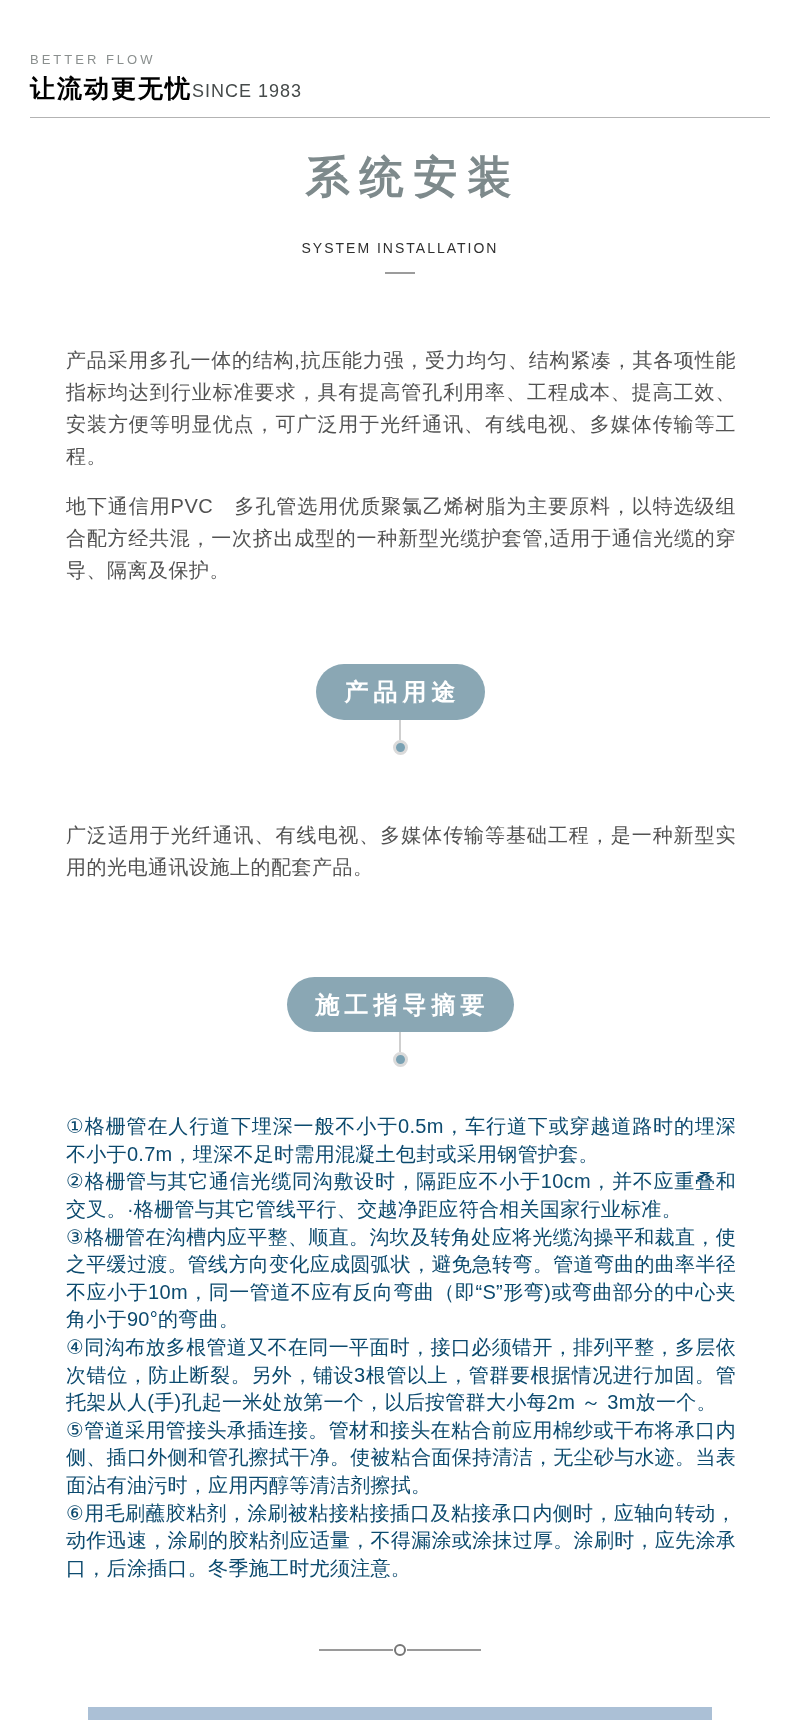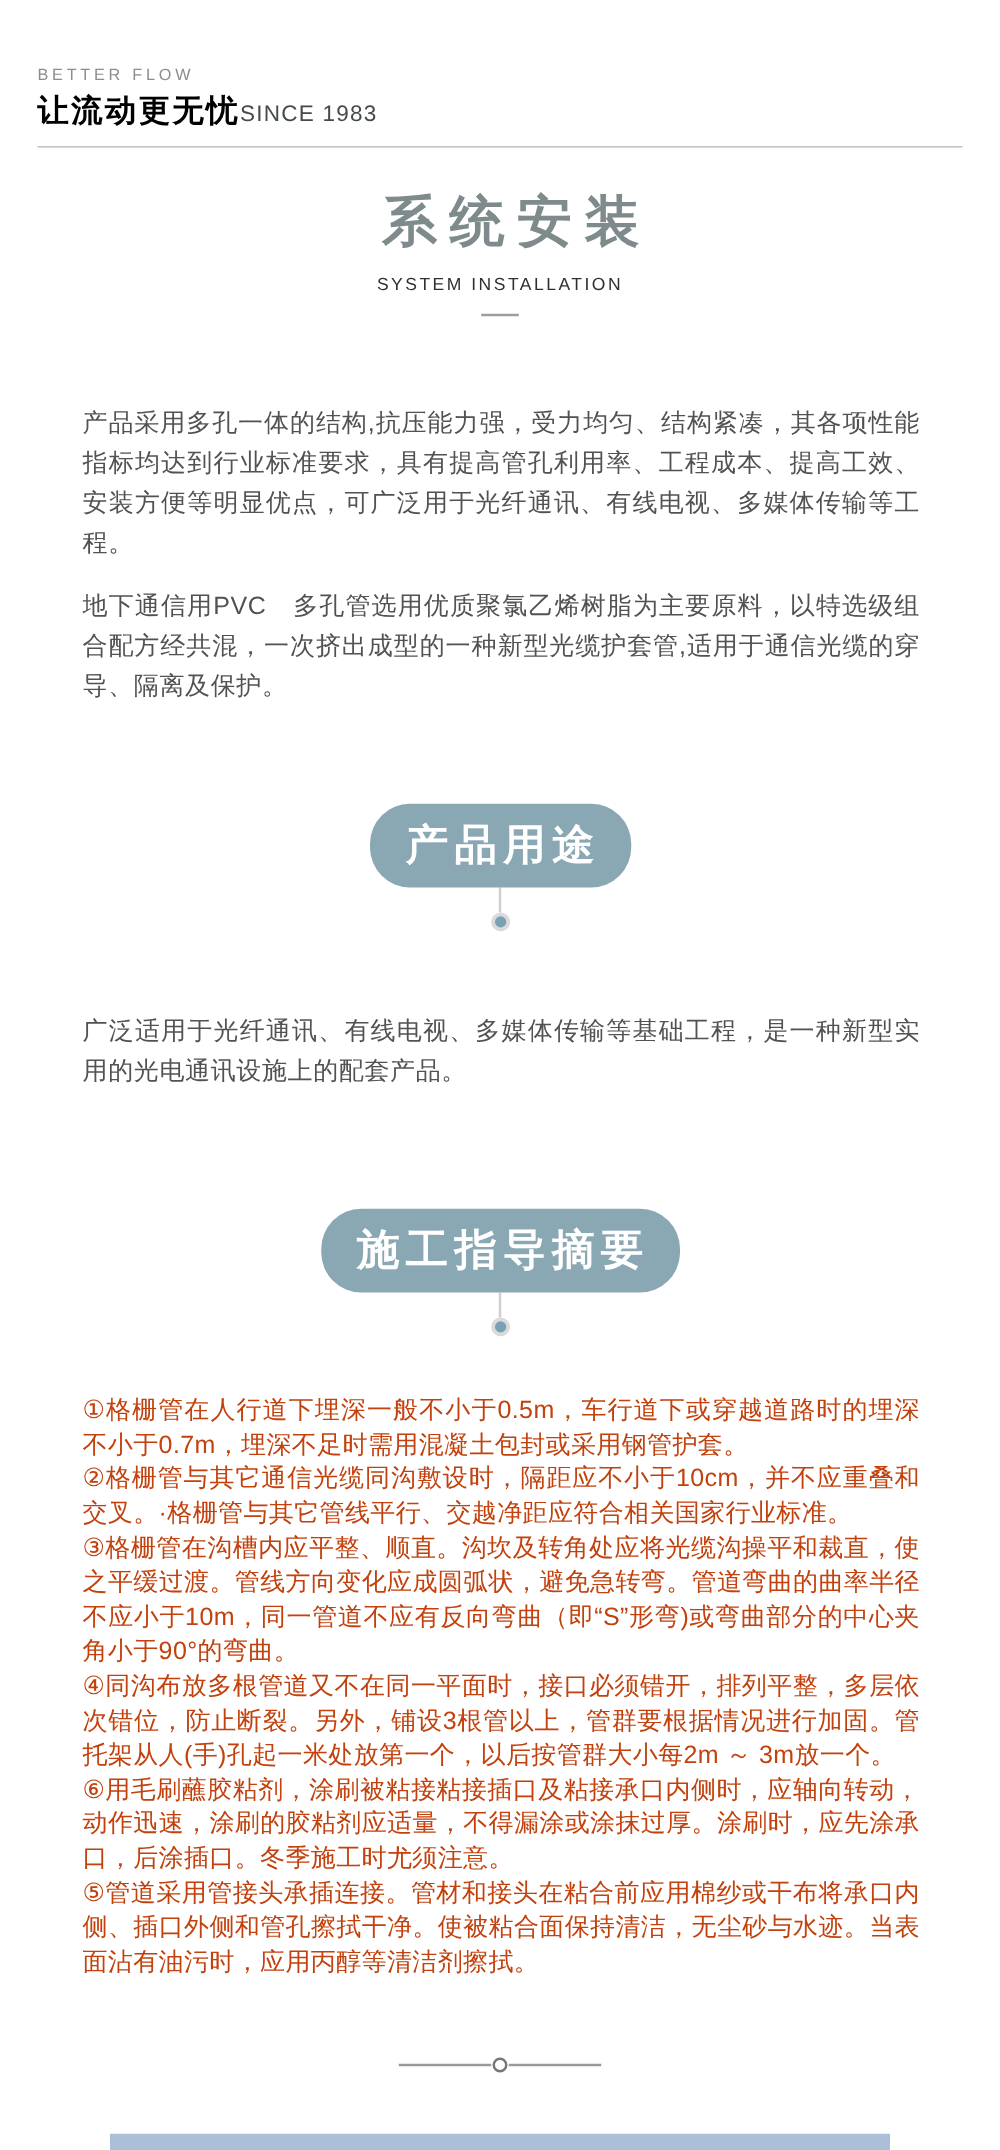--- a/index.html
+++ b/index.html
@@ -31,21 +31,21 @@
     border: none; border-top: 1px solid #b3b3b3; margin: 4px 30px 0 30px;
   }
 
   
   .title-block { text-align: center; margin-top: 30px; }
   .page-title {
     margin: 0; font-size: 44px; font-weight: 600; color: #7e8a8c;
     letter-spacing: 10px; text-indent: 10px; padding-left: 17px;
   }
   .page-subtitle {
-    margin-top: 12px; font-size: 14px; color: #2f2f2f;
+    margin-top: 33px; font-size: 14px; color: #2f2f2f;
     letter-spacing: 2px; font-weight: 500;
   }
   .title-underline {
     width: 30px; height: 2px; background: #9c9c9c; margin: 16px auto 0 auto;
   }
 
   
   .intro-block { margin: 70px 64px 0 66px; }
   .body-par {
     font-size: 20px; line-height: 1.6; margin: 0 0 18px 0;
@@ -53,36 +53,36 @@
   }
   .usage-par { margin: 64px 64px 0 66px; }
 
   
   .badge-block { text-align: center; }
   .badge-block.first { margin-top: 78px; }
   .badge-block.second { margin-top: 94px; }
   .section-badge {
     display: inline-block;
     background: #8aa7b4; color: #ffffff;
-    font-size: 34px; font-weight: 700; letter-spacing: 5px;
+    font-size: 24px; font-weight: 700; letter-spacing: 5px;
     padding: 14px 24px 14px 29px;
     border-radius: 32px;
     line-height: 1.15;
   }
   .badge-stem { width: 2px; height: 20px; background: #cfcfcf; margin: 0 auto; }
   .badge-dot {
     width: 9px; height: 9px; border-radius: 50%;
     background: #79a1b3; border: 3px solid #dadada; margin: 0 auto;
   }
 
   
   .guide-list { margin: 46px 64px 0 66px; }
   .guide-item {
     font-size: 20px; line-height: 1.38; margin: 0;
-    text-align: justify; letter-spacing: 0.3px; color: #c2410c;
+    text-align: justify; letter-spacing: 0.3px; color: #0c4a6e;
   }
 
   
   .footer-divider {
     display: flex; align-items: center; justify-content: center;
     margin-top: 62px;
   }
   .divider-seg { width: 74px; height: 2px; background: #9a9a9a; }
   .divider-ring {
     width: 8px; height: 8px; border: 2px solid #767676;
@@ -130,22 +130,22 @@
     <div class="section-badge">施工指导摘要</div>
     <div class="badge-stem"></div>
     <div class="badge-dot"></div>
   </section>
 
   <section class="guide-list">
     <p class="guide-item">①格栅管在人行道下埋深一般不小于0.5m，车行道下或穿越道路时的埋深不小于0.7m，埋深不足时需用混凝土包封或采用钢管护套。</p>
     <p class="guide-item">②格栅管与其它通信光缆同沟敷设时，隔距应不小于10cm，并不应重叠和交叉。·格栅管与其它管线平行、交越净距应符合相关国家行业标准。</p>
     <p class="guide-item">③格栅管在沟槽内应平整、顺直。沟坎及转角处应将光缆沟操平和裁直，使之平缓过渡。管线方向变化应成圆弧状，避免急转弯。管道弯曲的曲率半径不应小于10m，同一管道不应有反向弯曲（即“S”形弯)或弯曲部分的中心夹角小于90°的弯曲。</p>
     <p class="guide-item">④同沟布放多根管道又不在同一平面时，接口必须错开，排列平整，多层依次错位，防止断裂。另外，铺设3根管以上，管群要根据情况进行加固。管托架从人(手)孔起一米处放第一个，以后按管群大小每2m ～ 3m放一个。</p>
+    <p class="guide-item">⑤管道采用管接头承插连接。管材和接头在粘合前应用棉纱或干布将承口内侧、插口外侧和管孔擦拭干净。使被粘合面保持清洁，无尘砂与水迹。当表面沾有油污时，应用丙醇等清洁剂擦拭。</p>
     <p class="guide-item">⑥用毛刷蘸胶粘剂，涂刷被粘接粘接插口及粘接承口内侧时，应轴向转动，动作迅速，涂刷的胶粘剂应适量，不得漏涂或涂抹过厚。涂刷时，应先涂承口，后涂插口。冬季施工时尤须注意。</p>
-    <p class="guide-item">⑤管道采用管接头承插连接。管材和接头在粘合前应用棉纱或干布将承口内侧、插口外侧和管孔擦拭干净。使被粘合面保持清洁，无尘砂与水迹。当表面沾有油污时，应用丙醇等清洁剂擦拭。</p>
   </section>
 
   <footer>
     <div class="footer-divider">
       <div class="divider-seg"></div>
       <div class="divider-ring"></div>
       <div class="divider-seg"></div>
     </div>
     <div class="footer-accent-bar"></div>
   </footer>

